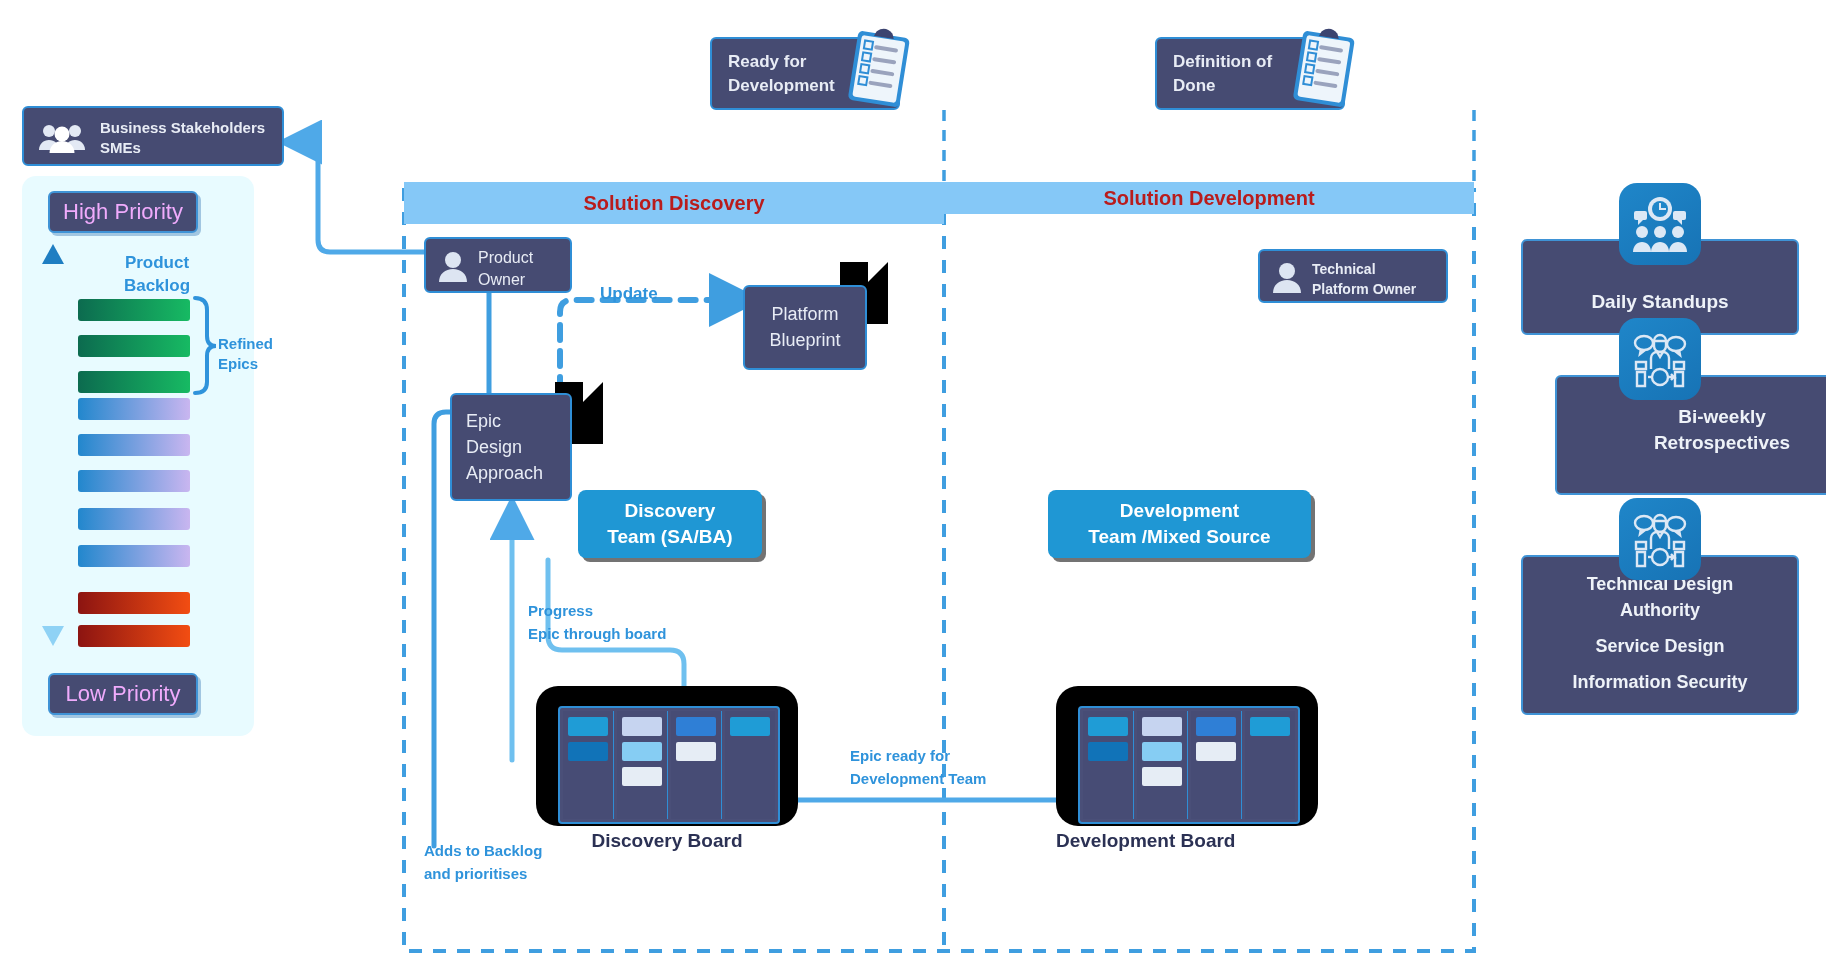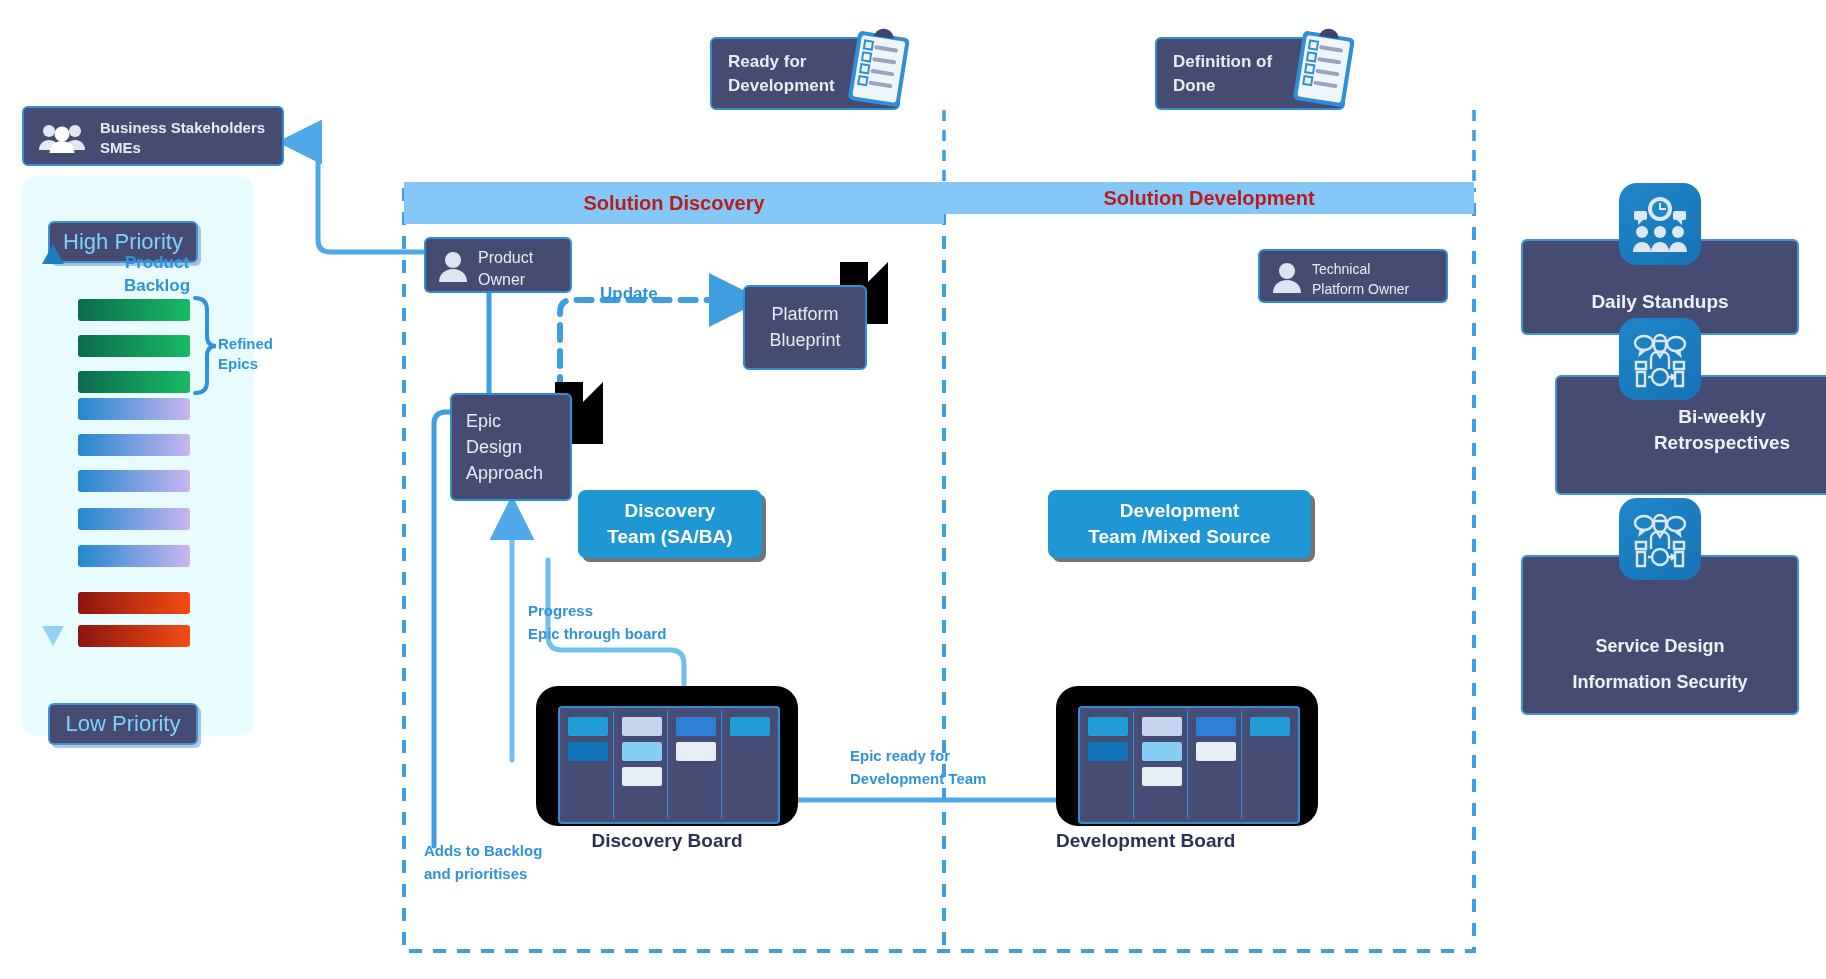--- a/index.html
+++ b/index.html
@@ -16,23 +16,23 @@
   .lane{background:#85c8f7;color:#b91c1c;font-weight:bold;font-size:20px;
         display:flex;align-items:center;justify-content:center;}
 
   
   .teampill{background:#1f97d4;color:#fff;border-radius:8px;font-weight:bold;
             font-size:19px;display:flex;flex-direction:column;align-items:center;
             justify-content:center;line-height:1.35;
             box-shadow:4px 4px 0 rgba(0,0,0,.55);}
 
   
-  .prio{background:#464b72;border:2px solid #3f93d6;border-radius:6px;color:#7dd3fc;
+  .prio{background:#464b72;border:2px solid #3f93d6;border-radius:6px;color:#f0abfc;
         font-size:22px;display:flex;align-items:center;justify-content:center;
-        box-shadow:3px 3px 0 rgba(30,100,170,.35);margin-top:30px;}
+        box-shadow:3px 3px 0 rgba(30,100,170,.35);}
 
   
   .backlogpanel{background:#e8fbff;border-radius:14px;}
   .bar{position:absolute;height:22px;border-radius:3px;}
 
   
   .bluelabel{color:#2f93db;font-weight:bold;font-size:15px;line-height:1.35;}
   .bluelabel.big{font-size:17px;}
 
   
@@ -225,21 +225,21 @@
       <circle cx="15" cy="9" r="8" fill="#dde5f2"></circle>
       <path d="M1 31c0-8 6.3-13 14-13s14 5 14 13z" fill="#dde5f2"></path>
     </svg>
   </span>
   <span class="abs" style="left:52px;top:8px;font-size:16px;line-height:1.35;">
     <span>Product</span><br>
     <span>Owner</span>
   </span>
 </div>
 
-<div class="abs darkcard" style="left:1258px;top:249px;width:190px;height:54px;padding:8px 10px;">
+<div class="abs darkcard" style="left:1258px;top:249px;width:190px;height:54px;padding:8px 10px;font-weight:bold;">
   <span class="abs" style="left:12px;top:11px;">
     <svg width="30" height="32" viewBox="0 0 30 32">
       <circle cx="15" cy="9" r="8" fill="#dde5f2"></circle>
       <path d="M1 31c0-8 6.3-13 14-13s14 5 14 13z" fill="#dde5f2"></path>
     </svg>
   </span>
   <span class="abs" style="left:52px;top:9px;font-size:14px;line-height:1.4;">
     <span>Technical</span><br>
     <span>Platform Owner</span>
   </span>
@@ -378,20 +378,24 @@
       <path d="M8 44h8v14H8z"></path>
     <path d="M45 34h10v7H45z"></path>
       <path d="M46 44h8v14h-8z"></path>
     <circle cx="31" cy="49" r="8"></circle>
       <path d="M39 49h6l-3-3m3 3l-3 3"></path>
     <path d="M19 49h4"></path>
   </svg>
 </span>
 
 <div class="abs rcard" style="left:1521px;top:555px;width:278px;height:160px;padding-bottom:18px;font-size:18px;line-height:1.45;gap:10px;">
+  <div style="display:flex;flex-direction:column;">
+    <span>Technical Design</span>
+    <span>Authority</span>
+  </div>
   <span>Service Design</span>
   <span>Information Security</span>
 </div>
 <span class="ricon" style="left:1660px;top:498px;">
   <svg width="62" height="62" viewBox="0 0 62 62" fill="none" stroke="#dce8f5" stroke-width="2.4">
     <ellipse cx="15" cy="15" rx="9" ry="7"></ellipse>
       <path d="M12 21l-1 5 5-4"></path>
     <ellipse cx="47" cy="16" rx="9" ry="7"></ellipse>
       <path d="M50 22l1 5-5-4"></path>
     <path d="M25 13h12v5a6 6 0 0 1-12 0z"></path>

